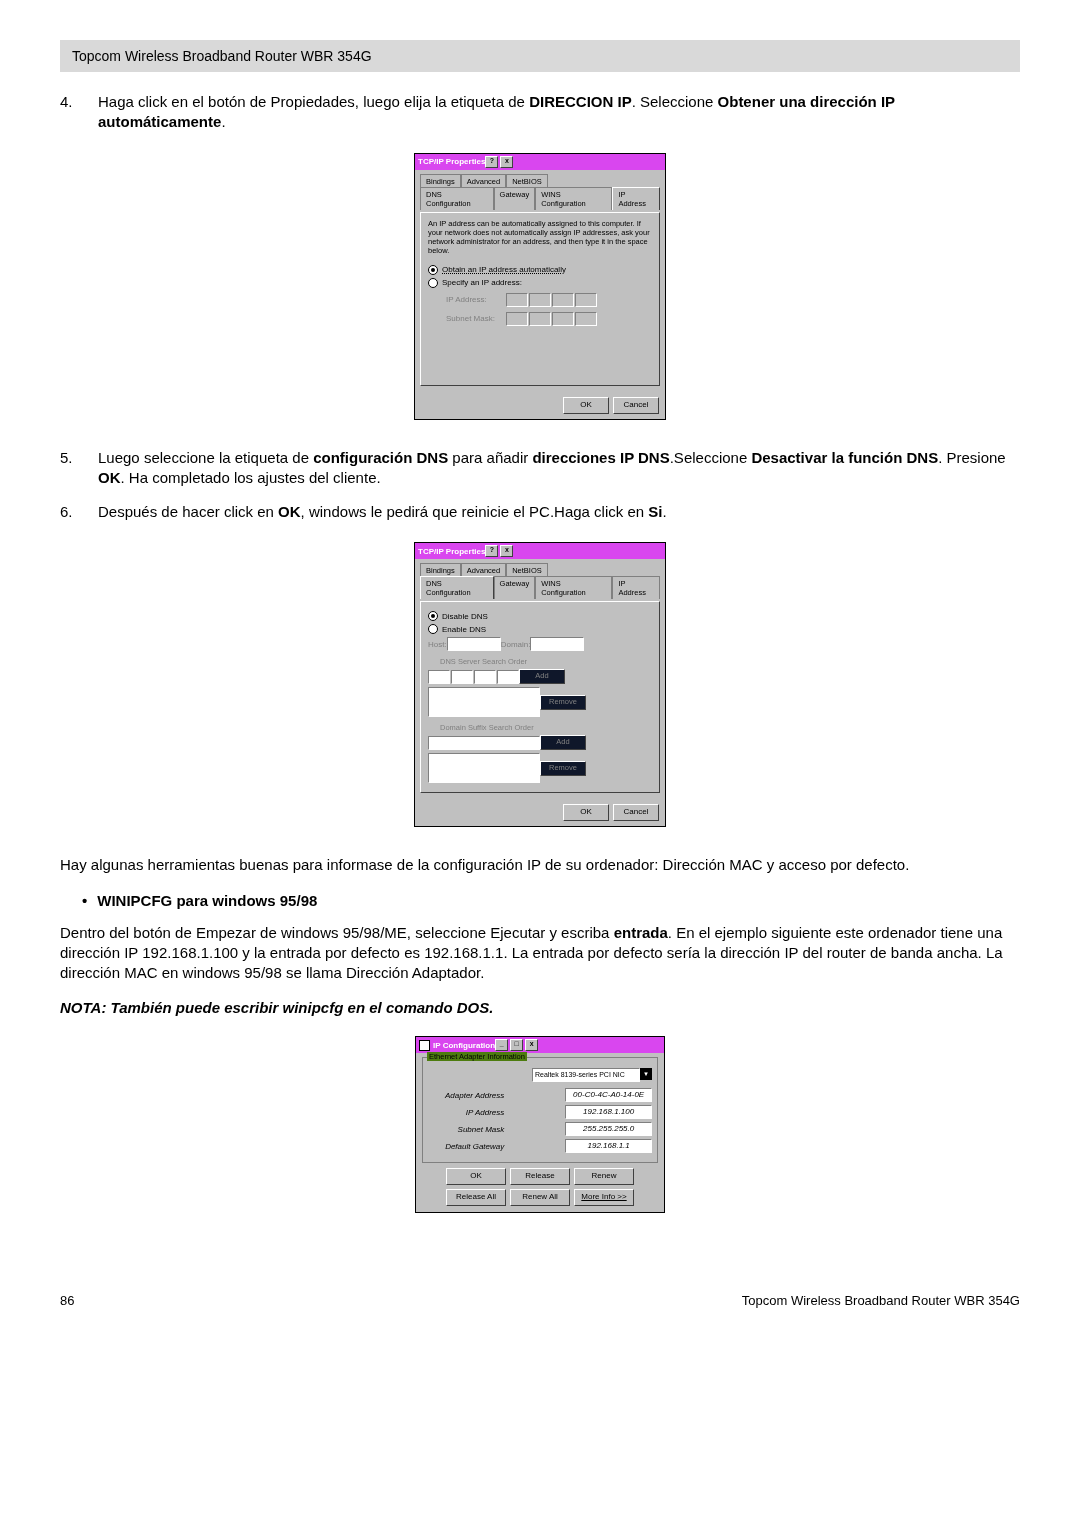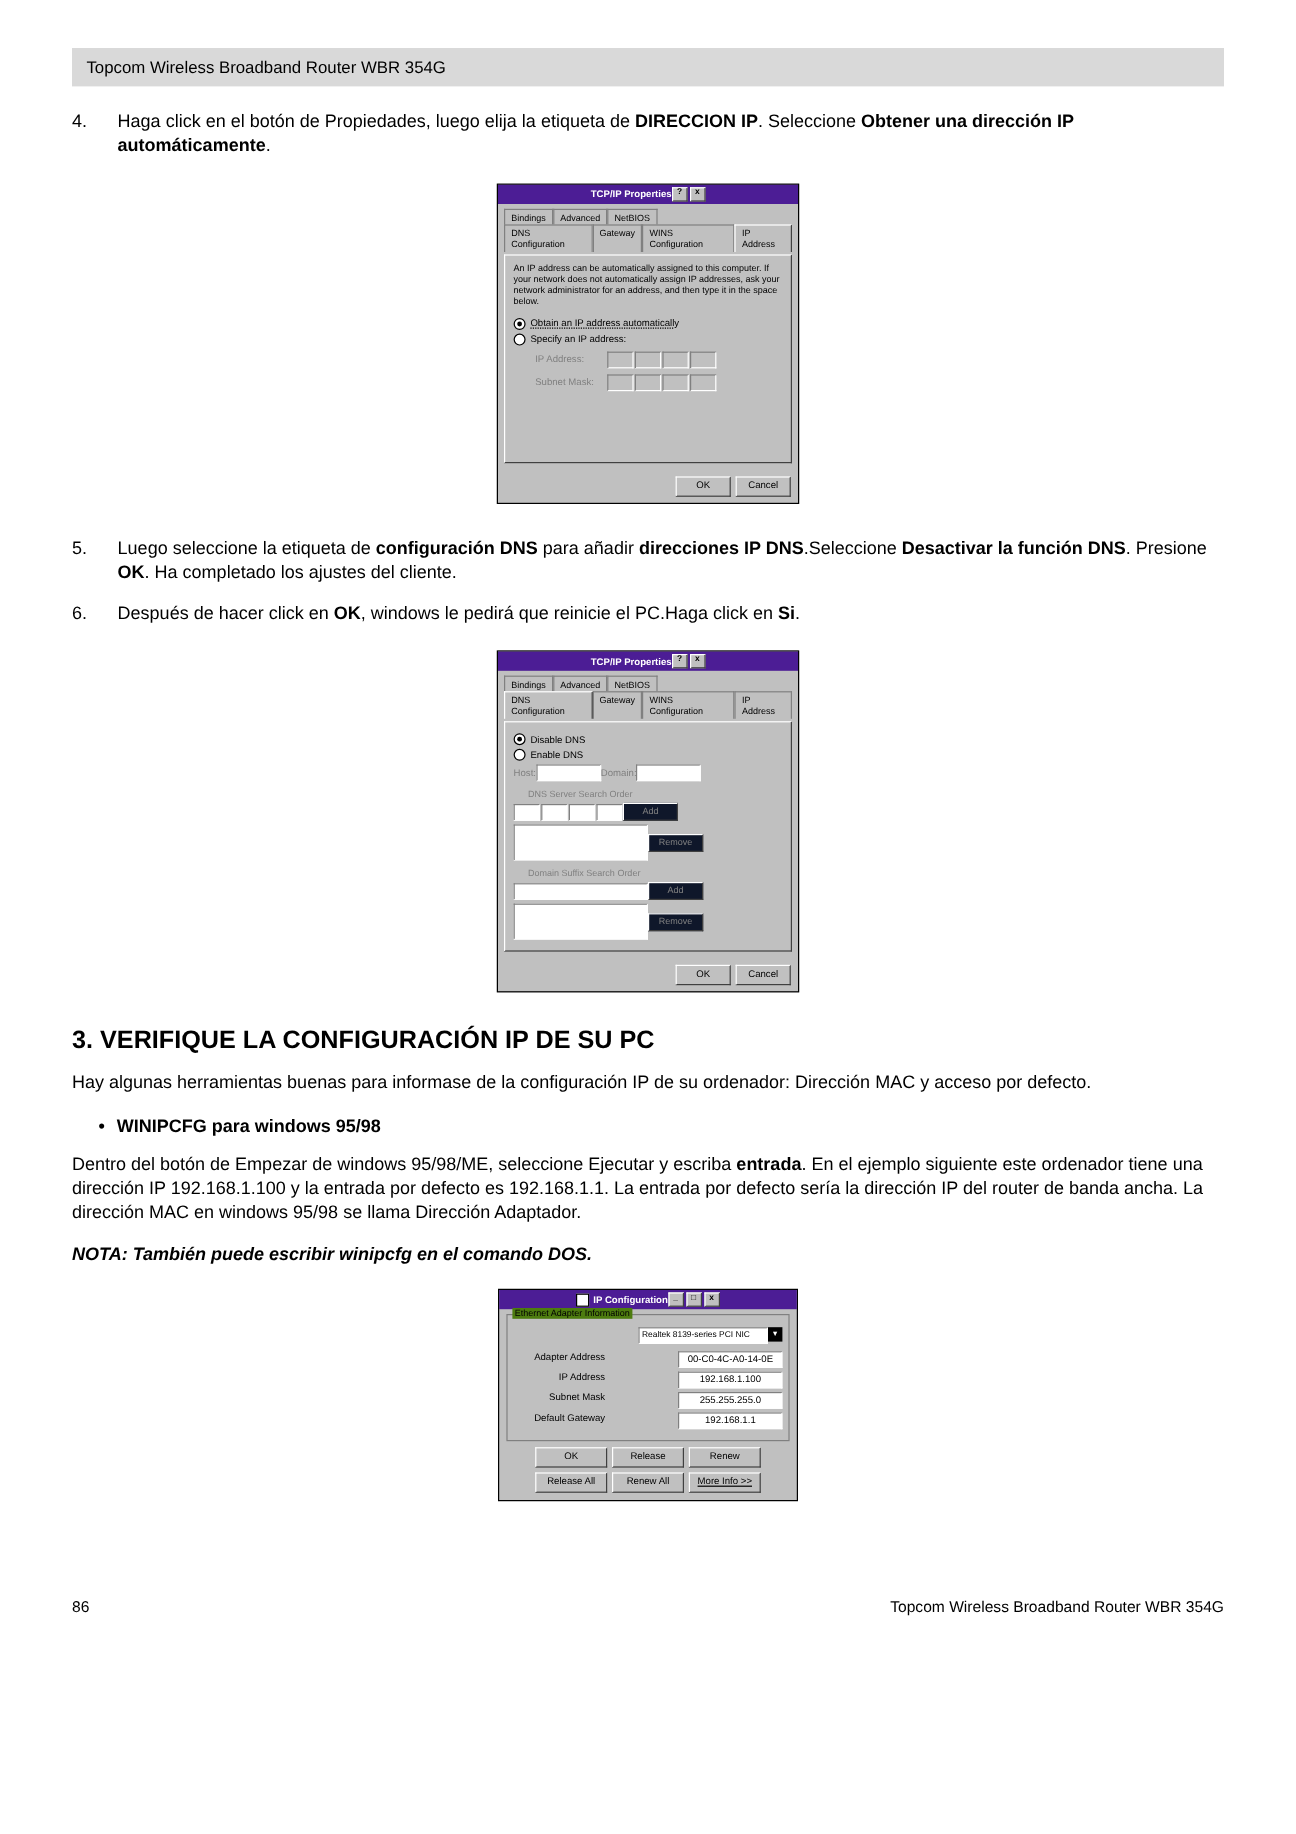--- a/index.html
+++ b/index.html
@@ -47,22 +47,22 @@
     width: 250px;
     font-family: "MS Sans Serif", Tahoma, sans-serif;
     font-size: 8px;
     color: #000;
     background: #c0c0c0;
     border: 1px solid #000;
   }
   .titlebar {
     display: flex;
     align-items: center;
-    justify-content: center;
-    background: #4c1d95;
+    justify-content: flex-start;
+    background: #d946ef;
     color: #fff;
     padding: 2px 3px;
     font-weight: bold;
     font-size: 8px;
   }
   .titlebar .controls {
     display: flex;
     gap: 2px;
   }
   .ctl-btn {
@@ -292,23 +292,24 @@
     width: 12px;
     height: 12px;
     background: #000;
     color: #fff;
     font-size: 7px;
     text-align: center;
     line-height: 12px;
   }
   .kv-row {
     display: flex;
-    align-items: flex-start;
+    align-items: center;
     margin: 3px 0;
     gap: 17px;
+    font-style: italic;
   }
   .kv-row .k { width: 90px; text-align: right; font-size: 8px; }
   .kv-row .v {
     width: 100px;
     height: 12px;
     background: #fff;
     border-top: 1px solid #808080;
     border-left: 1px solid #808080;
     border-right: 1px solid #fff;
     border-bottom: 1px solid #fff;
@@ -483,21 +484,20 @@
           </div>
         </div>
       </div>
       <div class="btn-row">
         <div class="win-btn">OK</div>
         <div class="win-btn">Cancel</div>
       </div>
     </div>
   </div>
 
-  <h2 class="section">3.  VERIFIQUE LA CONFIGURACIÓN IP DE SU PC</h2>
 
   <p class="body-text">Hay algunas herramientas buenas para informase de la configuración IP de su ordenador: Dirección MAC y acceso por defecto.</p>
 
   <div class="bullet">WINIPCFG para windows 95/98</div>
 
   <p class="body-text">
     <span>Dentro del botón de Empezar de windows 95/98/ME, seleccione Ejecutar y escriba </span><b>entrada</b><span>. En el ejemplo siguiente este ordenador tiene una dirección IP 192.168.1.100 y la entrada por defecto es 192.168.1.1. La entrada por defecto sería la dirección IP del router de banda ancha. La dirección MAC en windows 95/98 se llama Dirección Adaptador.</span>
   </p>
 
   <p class="note">NOTA: También puede escribir winipcfg en el comando DOS.</p>

